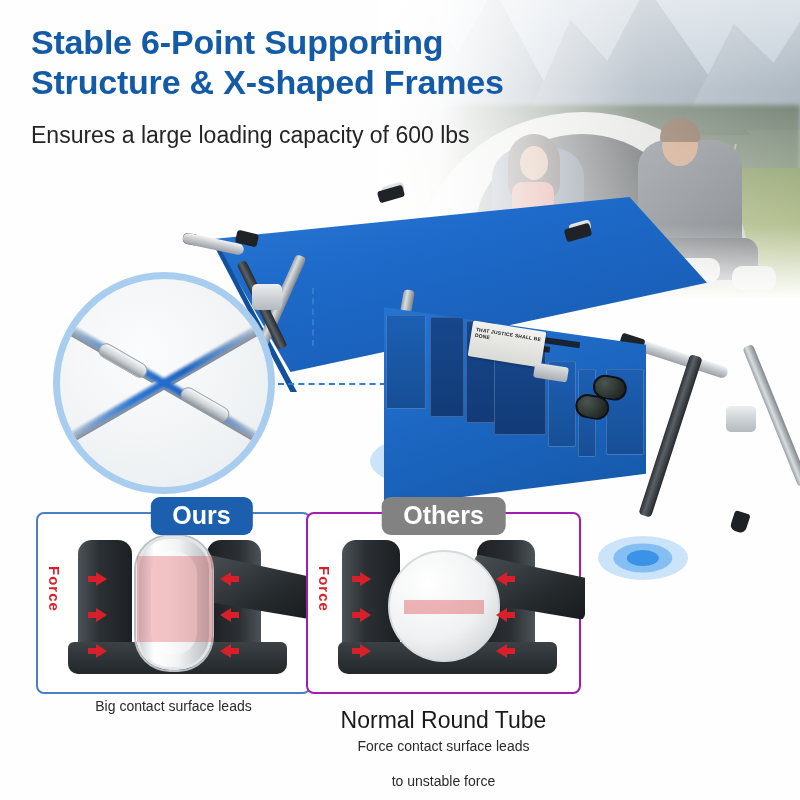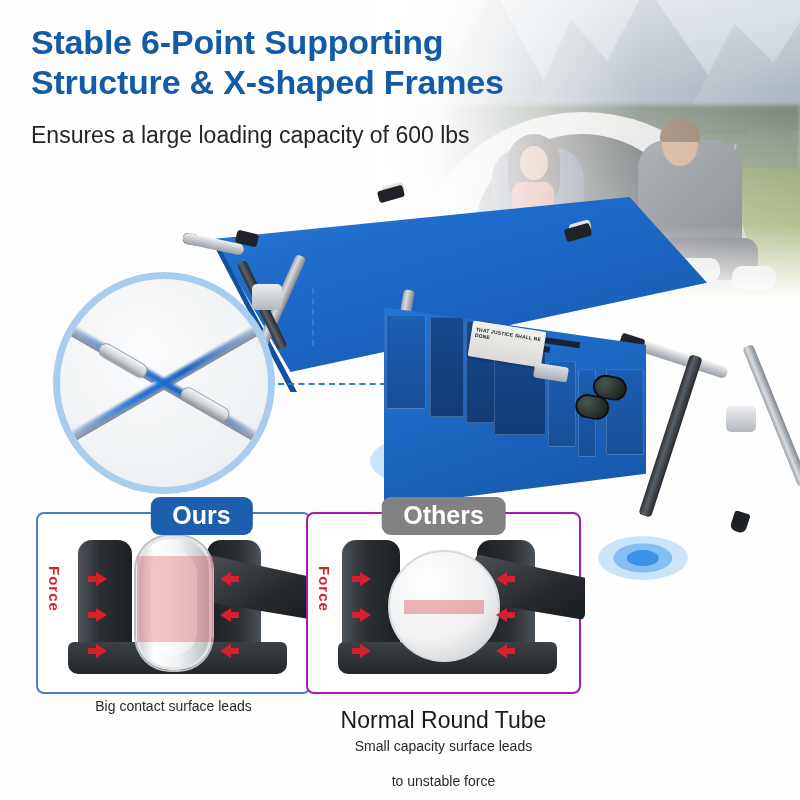--- a/index.html
+++ b/index.html
@@ -577,19 +577,19 @@
 
         <div class="arrow arrow-l" style="left:188px; top:58px;"></div>
         <div class="arrow-stem" style="left:199px; top:62px;"></div>
         <div class="arrow arrow-l" style="left:188px; top:94px;"></div>
         <div class="arrow-stem" style="left:199px; top:98px;"></div>
         <div class="arrow arrow-l" style="left:188px; top:130px;"></div>
         <div class="arrow-stem" style="left:199px; top:134px;"></div>
       </div>
 
       <div class="cmp-title">Normal Round Tube</div>
-      <div class="cmp-sub">Small capacity surface leads</div>
+      <div class="cmp-sub">Force contact surface leads</div>
       <div class="cmp-sub" style="margin-top:16px;">to unstable force</div>
     </div>
 
   </div>
 
 </div>
 
 </body></html>

